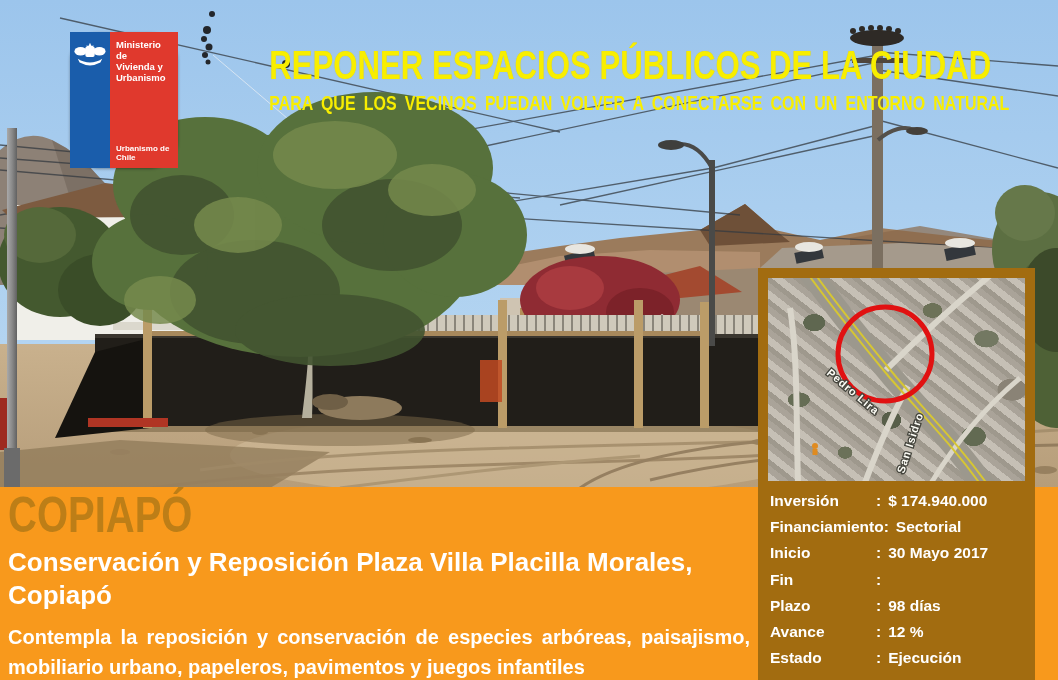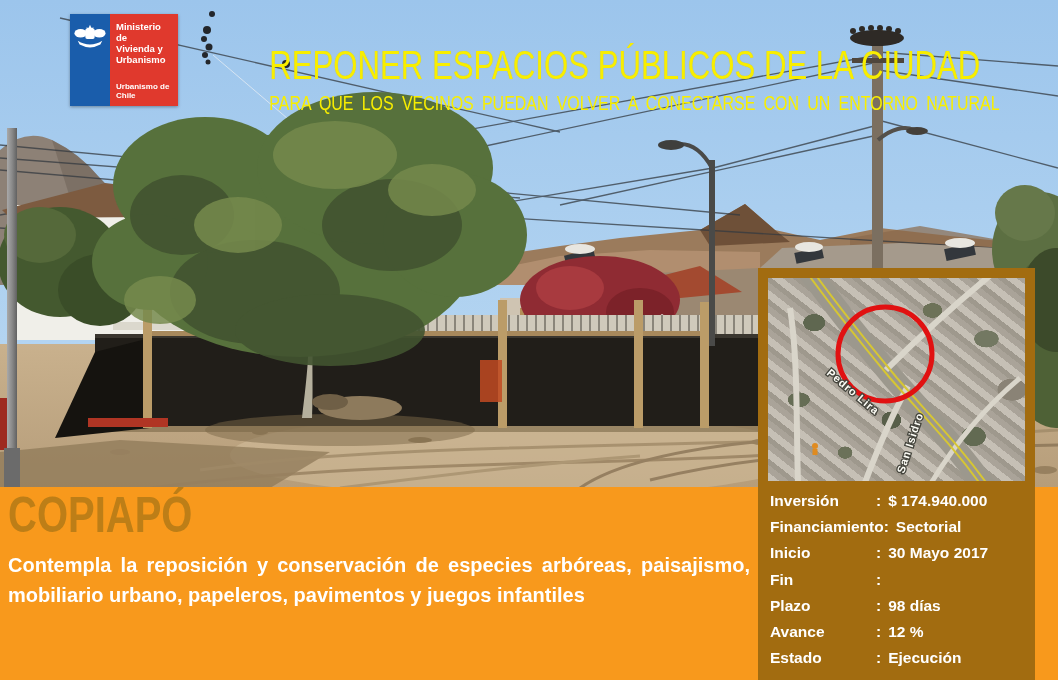--- a/index.html
+++ b/index.html
@@ -4,31 +4,31 @@
 <style>
   * { box-sizing: border-box; }
   html,body { margin:0; padding:0; }
   body { font-family:"Liberation Sans", sans-serif; background:#222; }
   .slide { position:relative; width:1058px; height:680px; overflow:hidden; background:#9fc6ec; }
 
   
   .photo { position:absolute; left:0; top:0; width:1058px; height:488px; }
 
   
-  .logo { position:absolute; left:70px; top:14px; width:108px; height:92px; display:flex;
-          box-shadow:0 1px 3px rgba(0,0,0,.35); }
+  .logo { position:absolute; left:70px; top:32px; width:108px; height:136px; display:flex;
+          box-shadow:0 1px 3px rgba(0,0,0,.35);border-radius:28px; }
   .logo-blue { width:40px; background:#1a5dab; display:flex; justify-content:center; padding-top:9px; }
   .logo-red { flex:1; background:#e0392d; color:#fff; font-weight:bold; padding:7px 4px 6px 6px;
               display:flex; flex-direction:column; justify-content:space-between; }
   .ministry-lines span { display:block; font-size:9.5px; line-height:11px; letter-spacing:0; }
   .gob { font-size:8px; line-height:9px; }
 
   
   .titles { position:absolute; left:168px; top:44px; width:844px; text-align:center;
-            color:#f8ee00; font-weight:normal; }
+            color:#f8ee00; font-weight:bold; }
   .title { font-size:41px; line-height:1.05; white-space:nowrap; transform:scaleX(.76);
            transform-origin:50% 50%; letter-spacing:0; text-shadow:0 0 1px rgba(120,100,0,.25); }
   .subtitle { margin-top:4px; font-size:21px; white-space:nowrap; transform:scaleX(.76);
               transform-origin:50% 50%; word-spacing:5px; }
 
   
   .band { position:absolute; left:0; top:487px; width:1058px; height:193px; background:#f8991c; }
   .band-content { position:absolute; left:8px; top:2px; width:742px; }
   .city { font-size:50px; line-height:1.04; font-weight:bold; color:#bd7e17;
           transform:scaleX(.8); transform-origin:0 50%; white-space:nowrap; }
@@ -296,20 +296,21 @@
   </div>
 
   <div class="titles">
     <div class="title">REPONER ESPACIOS PÚBLICOS DE LA CIUDAD</div>
     <div class="subtitle">PARA QUE LOS VECINOS PUEDAN VOLVER A CONECTARSE CON UN ENTORNO NATURAL</div>
   </div>
 
   <div class="band">
     <div class="band-content">
       <div class="city">COPIAPÓ</div>
+      <div class="proj-name">Conservación y Reposición Plaza Villa Placilla Morales, Copiapó</div>
       <div class="proj-desc">Contempla la reposición y conservación de especies arbóreas, paisajismo, mobiliario urbano, papeleros, pavimentos y juegos infantiles</div>
     </div>
   </div>
   <div class="right-strip"></div>
 
   <div class="right-panel">
 
     <div class="sat">
       <svg width="257" height="203" viewBox="0 0 257 203">
         <g>

